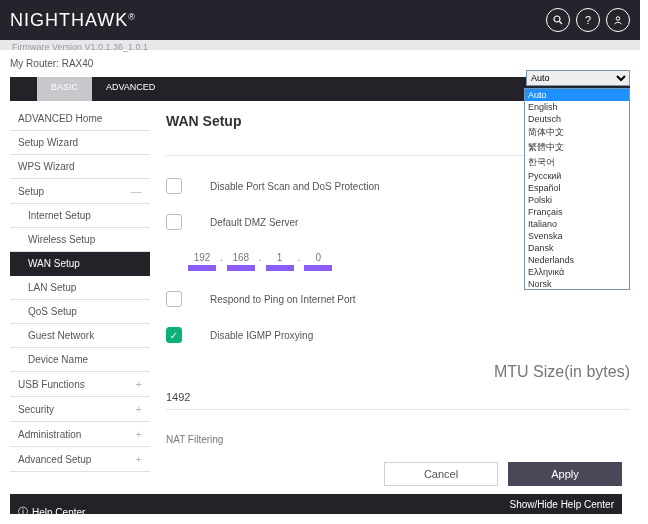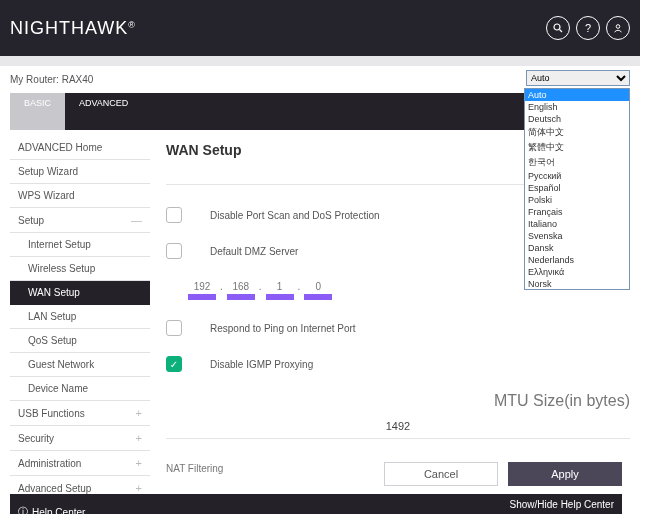--- a/index.html
+++ b/index.html
@@ -1,29 +1,29 @@
 <!DOCTYPE html>
 <html><head>
 <meta charset="utf-8">
 <style>
   html, body { margin:0; padding:0; width:648px; height:524px; overflow:hidden; font-family:Arial,Helvetica,sans-serif; background:#fff; color:#444; }
   .outer { width:640px; height:524px; position:relative; overflow-y:scroll; overflow-x:hidden; }
   
   
-  .hdr { background:#25232b; color:#fff; height:32px; display:flex; align-items:center; padding:12px 10px; }
+  .hdr { background:#25232b; color:#fff; height:32px; display:flex; align-items:center; padding:4px 10px; }
   .logo { font-size:18px; letter-spacing:1px; font-weight:400; }
   .logo::after { content:"®"; font-size:9px; vertical-align:top; position:relative; top:2px; }
   .fw { flex:1; font-size:9px; color:#9b98a0; margin-left:0; margin-top:20px; position:absolute; top:22px; left:12px; }
   .hdr-icons { display:flex; gap:6px; margin-left:auto; }
   .hicon { width:22px; height:22px; border:1.4px solid #fff; border-radius:50%; display:flex; align-items:center; justify-content:center; font-size:11px; color:#fff; }
   
   .subbar { height:10px; background:#e8e8ea; }
   .router-row { font-size:10px; padding:8px 10px; color:#555; }
   
-  .tabs { display:flex; height:37px; background:#242228; margin:0 10px 0 10px; }
+  .tabs { display:flex; height:24px; background:#242228; margin:0 10px 0 10px;padding-left:27px; }
   .tab { padding:0 14px; font-size:9px; line-height:20px; color:#fff; cursor:pointer; }
   .tab.inactive { background:#c8c8cc; color:#fff; }
   .tab.active { background:#242228; color:#fff; }
   
   .body { display:flex; padding:6px 10px 60px 10px; gap:16px; }
   
   
   .sidebar { width:140px; flex-shrink:0; }
   .nav-item, .nav-sub { font-size:10px; padding:6px 8px; border-bottom:1px solid #e1e1e4; display:flex; justify-content:space-between; align-items:center; cursor:pointer; color:#555; }
   .nav-sub { padding-left:18px; }
@@ -37,21 +37,21 @@
   .field-row { display:flex; align-items:center; font-size:10px; color:#555; margin-bottom:20px; gap:28px; }
   .chk { width:14px; height:14px; border:1.4px solid #b9b9be; border-radius:3px; display:inline-flex; align-items:center; justify-content:center; flex-shrink:0; }
   .chk.checked { background:#0bb07b; border-color:#0bb07b; color:#fff; font-size:10px; }
   .chk.checked::after { content:"✓"; }
   
   .ip-octets { display:flex; gap:4px; font-size:10px; color:#777; padding-left:22px; margin-bottom:20px; }
   .octet { width:28px; text-align:center; border:none; border-bottom:6px solid #8b5cf6; padding:2px 0; }
   .dot { line-height:16px; }
   
   .mtu-label { font-size:16px; color:#777; margin:8px 0 10px 0;text-align:right; }
-  .mtu-val { font-size:11px; color:#444; border-bottom:1px solid #e5e5e8; padding-bottom:6px; margin-bottom:24px;text-align:center; }
+  .mtu-val { font-size:11px; color:#444; border-bottom:1px solid #e5e5e8; padding-bottom:6px; margin-bottom:24px; }
   .section-label { font-size:10px; color:#777; margin-top:10px; }
   
   
   .footer-btns { position:absolute; bottom:28px; right:18px; display:flex; gap:10px; background:#fff; padding:10px 0; }
   .btn { width:114px; height:24px; font-size:11px; border:1px solid #cfcfd4; background:#fff; color:#555; cursor:pointer; }
   .btn.primary { background:#4c4659; color:#fff; border-color:#4c4659; }
   
   .helpbar { position:absolute; bottom:10px; left:10px; right:18px; height:20px; background:#242228; color:#fff; font-size:10px; display:flex; align-items:center; justify-content:space-between; padding:0 8px; }
   .helpbar .hl { display:flex; gap:4px; align-items:center;margin-top:16px; }
   .helpbar .hl::before { content:"ⓘ"; color:#fff; }
@@ -62,20 +62,21 @@
   .lang-list { position:absolute; top:88px; right:10px; width:104px; border:1px solid #7a94b6; background:#fff; max-height:200px; overflow-y:scroll; z-index:50; }
   .lang-list div { font-size:9px; padding:1px 3px; color:#333; cursor:pointer; }
   .lang-list div.sel { background:#1e90ff; color:#fff; }
 </style>
 </head>
 <body>
 
 <div class="outer">
   <div class="hdr">
     <span class="logo">NIGHTHAWK</span>
+    <span class="fw">Firmware Version V1.0.1.36_1.0.1</span>
     <div class="hdr-icons">
       <span class="hicon">
           <svg width="10" height="10" viewBox="0 0 10 10">
             <circle cx="4" cy="4" r="3" stroke="#fff" stroke-width="1.2" fill="none"></circle>
             <line x1="6.5" y1="6.5" x2="9" y2="9" stroke="#fff" stroke-width="1.2"></line>
           </svg>
         </span>
       <span class="hicon">?</span>
       <span class="hicon">
           <svg width="10" height="10" viewBox="0 0 10 10">

